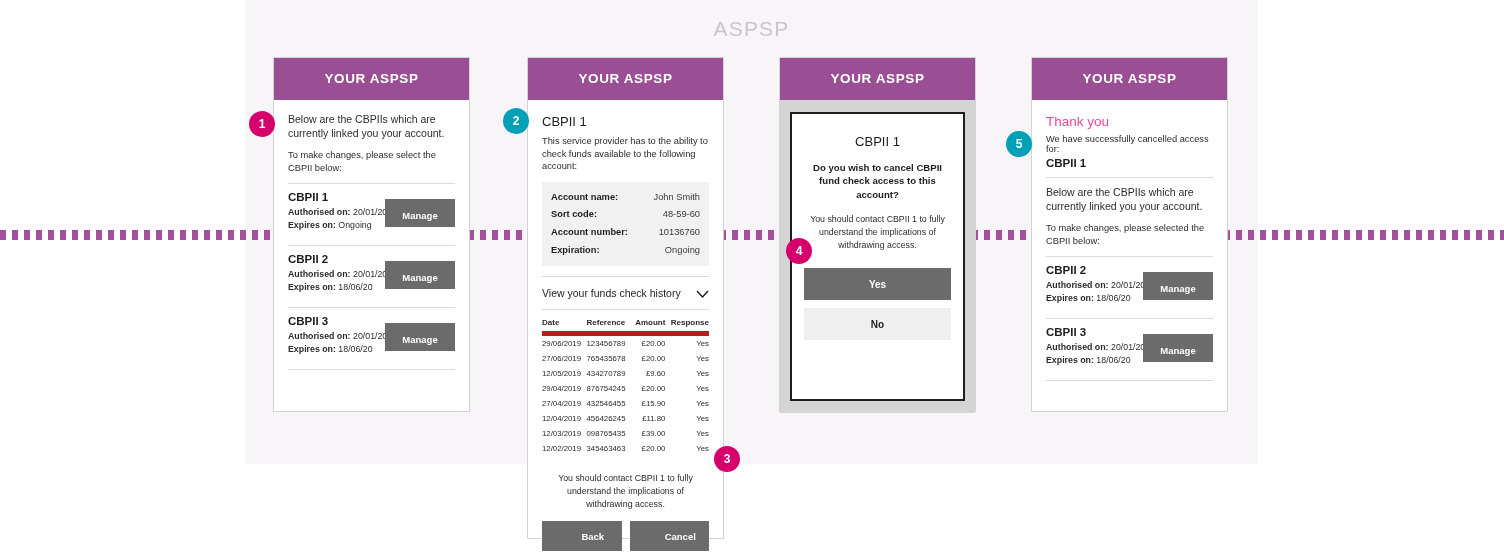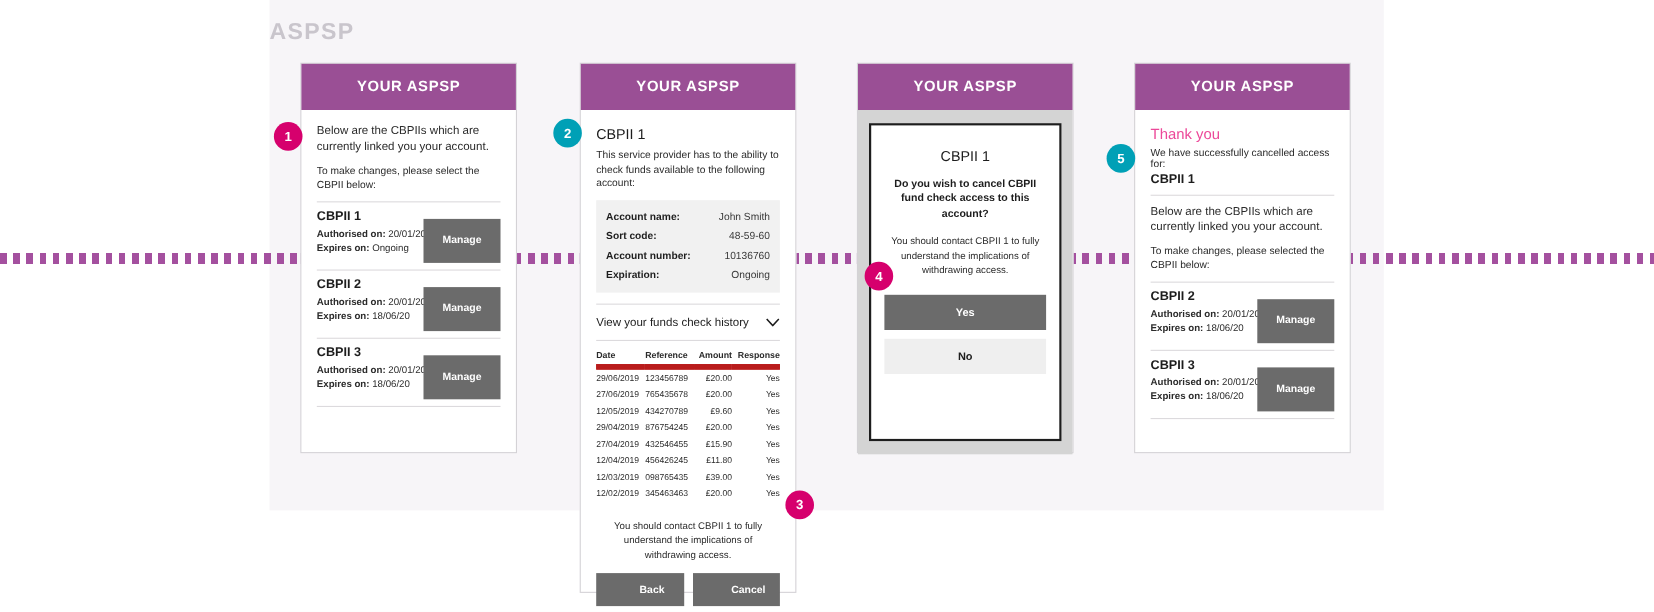--- a/index.html
+++ b/index.html
@@ -25,23 +25,23 @@
     top: 0;
     width: 1013px;
     height: 464px;
     background: #f7f5f8;
   }
   .aspsp-title {
     position: absolute;
     left: 245px;
     top: 17px;
     width: 1013px;
-    text-align: left;
+    text-align: center;
     font-size: 21px;
-    font-weight: bold;
+    font-weight: normal;
     color: #c9c5cc;
     letter-spacing: 1.2px;
   }
   
   .dash-line {
     position: absolute;
     left: 0;
     top: 230px;
     width: 1504px;
     height: 10px;
@@ -111,21 +111,21 @@
     font-size: 8.8px;
     color: #2b2b2b;
     line-height: 1.45;
   }
   .item-meta b { font-weight: bold; }
   .manage-btn {
     position: absolute;
     right: 0;
     top: 8px;
     width: 70px;
-    height: 40px;
+    height: 28px;
     background: #6b6b6b;
     color: #ffffff;
     font-size: 9.5px;
     font-weight: bold;
     line-height: 32px;
     text-align: center;
     border: none;
     cursor: pointer;
     font-family: "Liberation Sans", sans-serif;
   }

